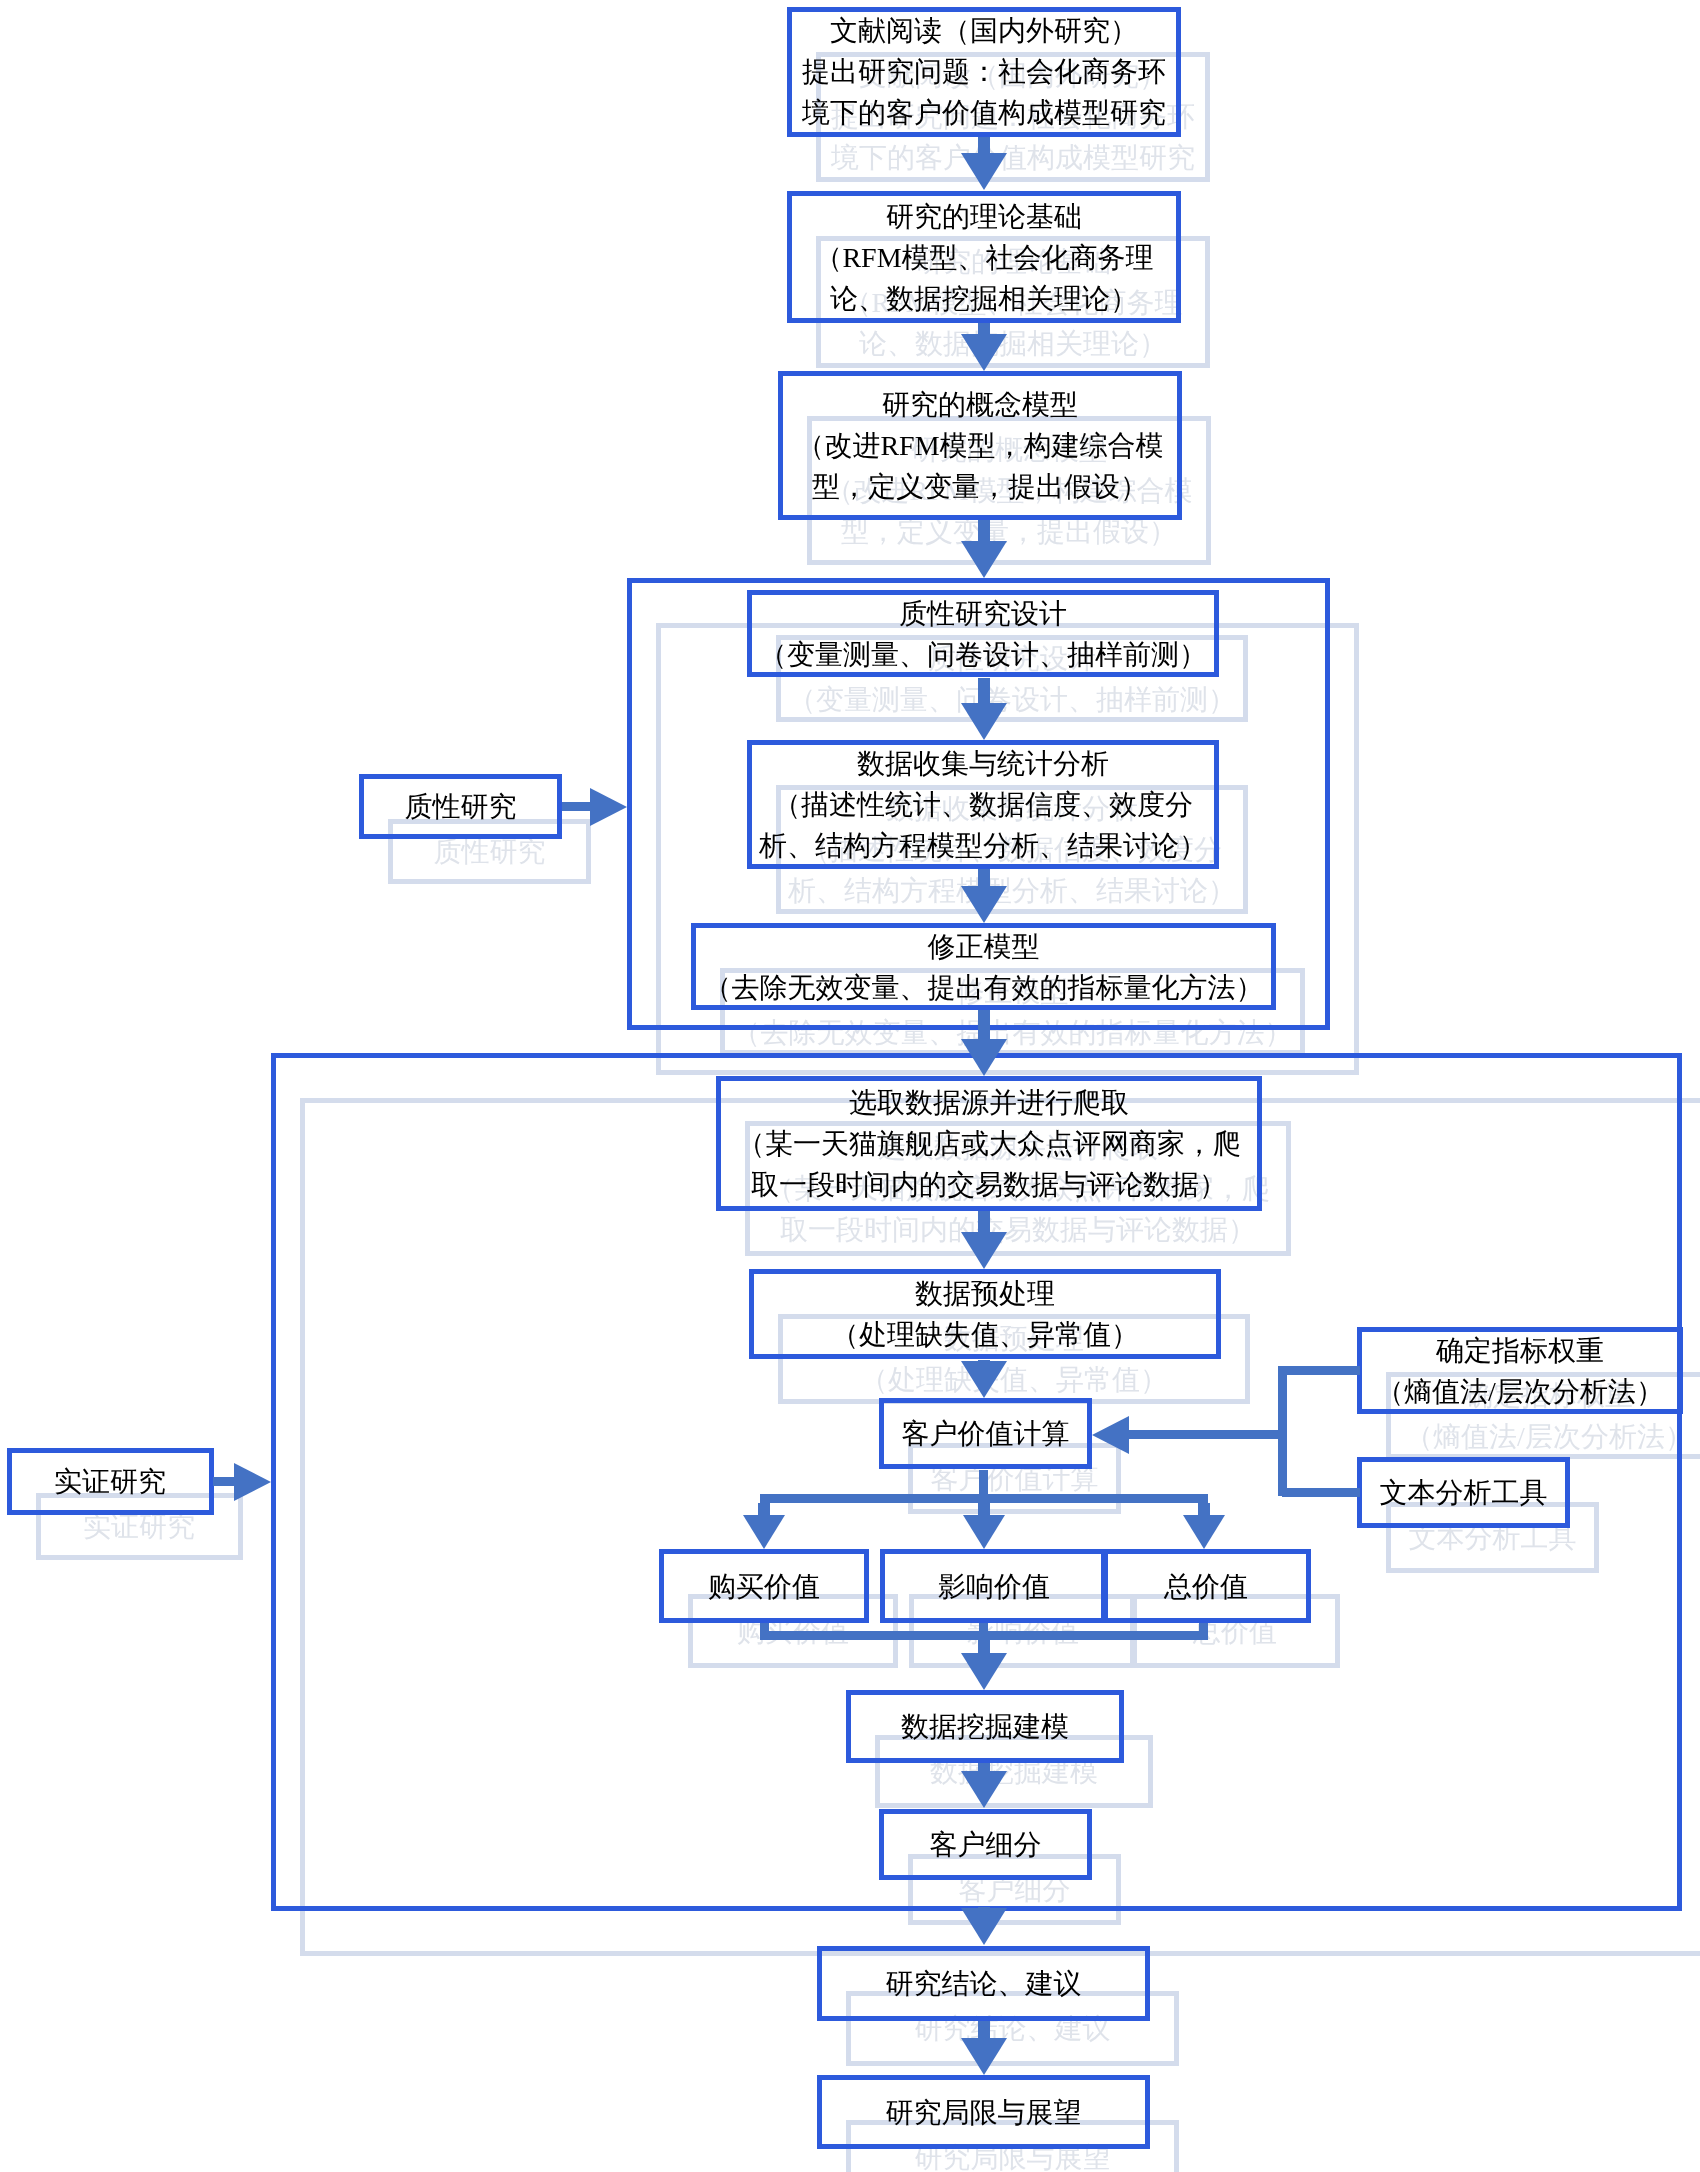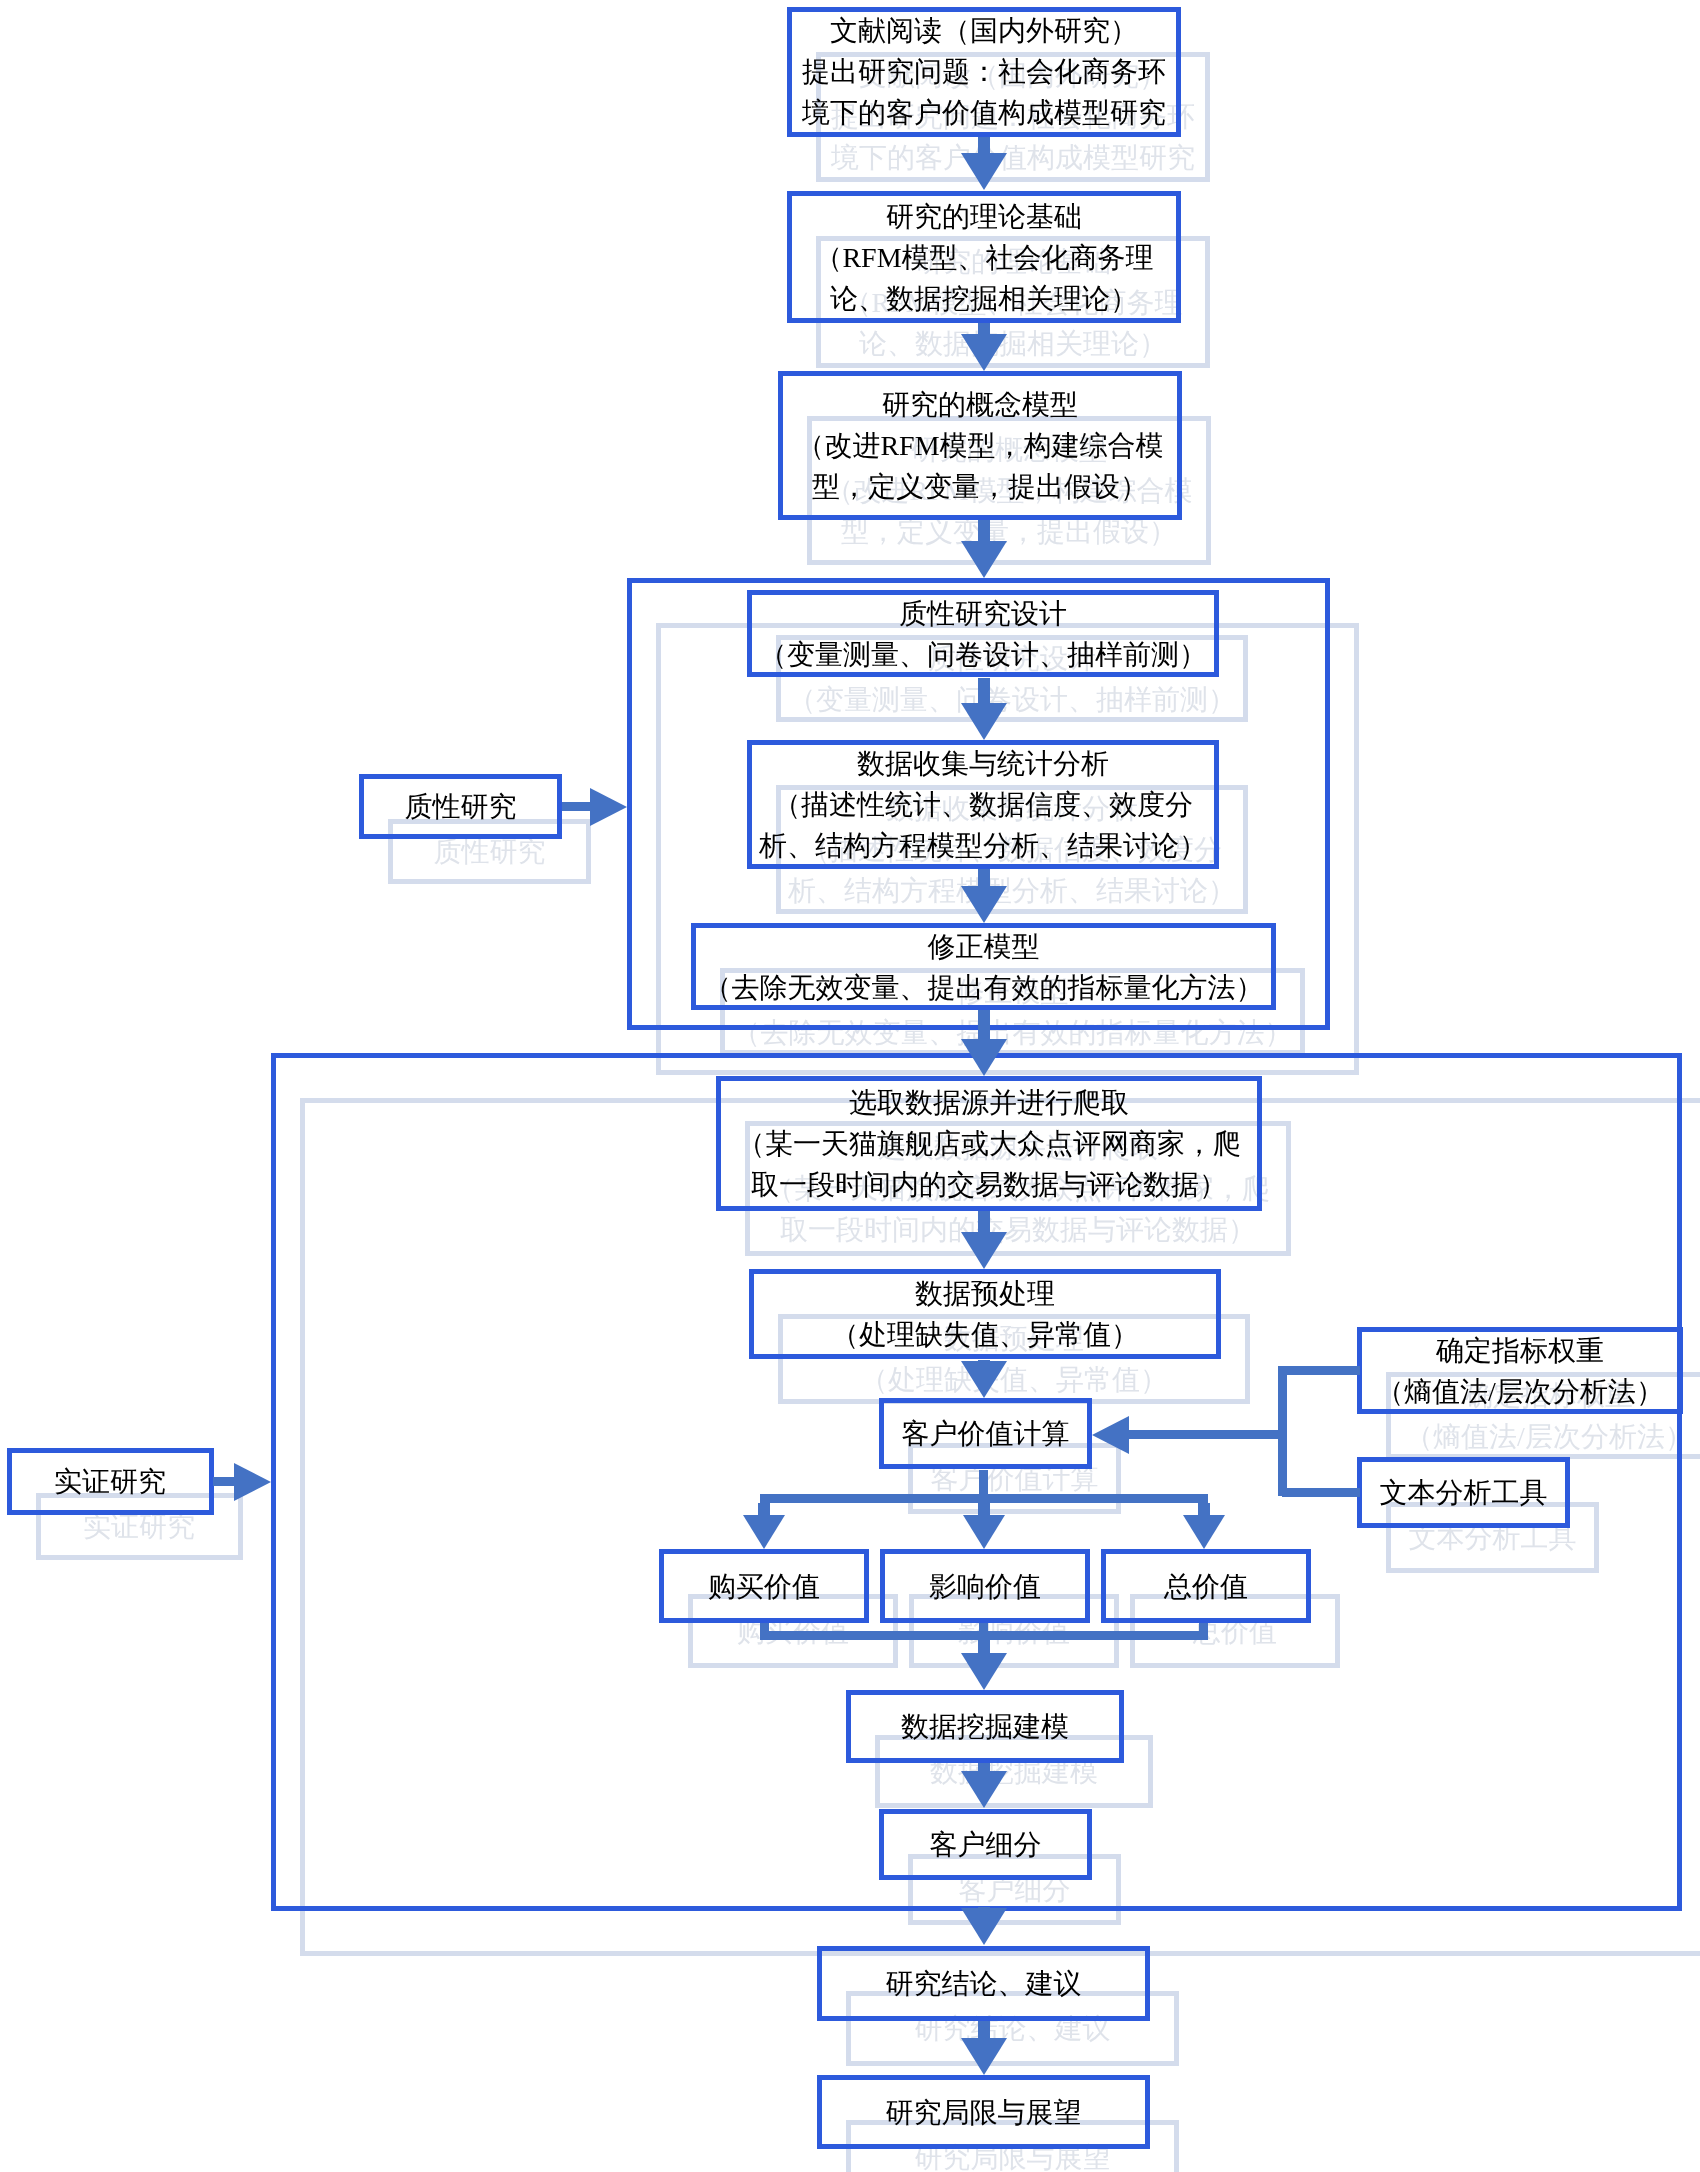--- a/index.html
+++ b/index.html
@@ -177,21 +177,21 @@
 <div class="line" style="left:979px;top:1470px;width:9px;height:34px"></div>
 <div class="line" style="left:760px;top:1494px;width:448px;height:9px"></div>
 <div class="varrow2" style="left:758px;top:1503px;height:11.6px"></div>
 <div class="varrow2" style="left:978px;top:1503px;height:11.6px"></div>
 <div class="varrow2" style="left:1198px;top:1503px;height:11.6px"></div>
 
 <div class="node" style="left:659px;top:1549px;width:210px;height:74px">
   <div class="g">购买价值</div>
   <div class="m">购买价值</div>
 </div>
-<div class="node" style="left:880px;top:1549px;width:210px;height:74px">
+<div class="node" style="left:880px;top:1549px;width:228px;height:74px">
   <div class="g">影响价值</div>
   <div class="m">影响价值</div>
 </div>
 <div class="node" style="left:1101px;top:1549px;width:210px;height:74px">
   <div class="g">总价值</div>
   <div class="m">总价值</div>
 </div>
 
 <div class="line" style="left:760px;top:1623px;width:9px;height:17px"></div>
 <div class="line" style="left:979px;top:1623px;width:9px;height:17px"></div>

